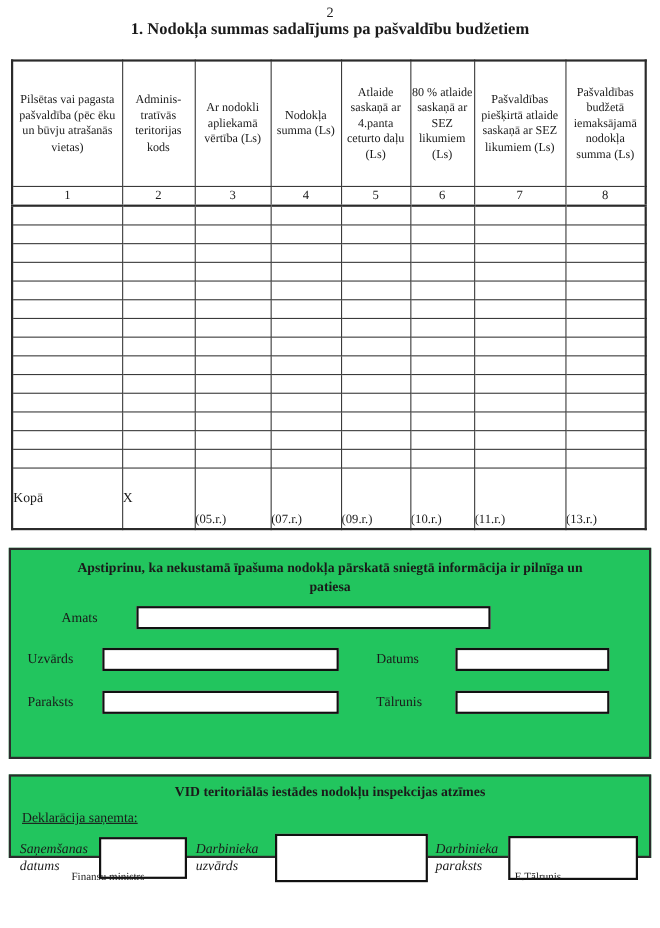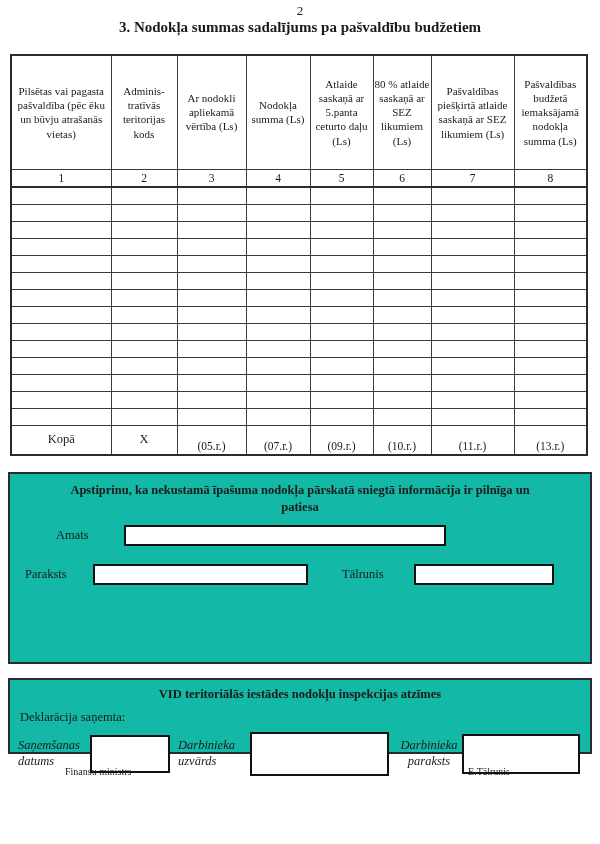--- a/index.html
+++ b/index.html
@@ -22,27 +22,27 @@
   table.dist th, table.dist td { border:1px solid #3a3a3a; overflow:hidden; }
   tr.header-row th {
     height:114px; font-weight:normal; font-size:11px; line-height:1.3;
     text-align:center; vertical-align:middle; padding:2px 1px;
   }
   tr.index-row td {
     height:18px; font-size:11.5px; text-align:center; vertical-align:middle;
     border-bottom:2px solid #2b2b2b;
   }
   tbody.empty-rows td { height:17px; }
-  tr.total-row td { height:30px; font-size:12.5px; text-align:center; }
+  tr.total-row td { height:56px; font-size:12.5px; text-align:left; }
   tr.total-row td.kopa { vertical-align:middle; }
   tr.total-row td.code { vertical-align:bottom; font-size:11.5px; padding-bottom:2px; }
 
   
   .box {
-    width:584px; margin-left:8px; border:2px solid #2b2b2b; background:#14b8a6;
+    width:584px; margin-left:8px; border:2px solid #2b2b2b; background:#22c55e;
   }
   .confirm-box { margin-top:16px; height:192px; }
   .box-title {
     font-weight:bold; font-size:12.5px; text-align:center;
     max-width:470px; margin:8px auto 0 auto; line-height:1.35;
   }
   .subtitle { font-size:12.5px; margin:7px 0 0 15px; }
   .frow { display:flex; align-items:center; margin-left:15px; }
   .row-amats    { margin-top:9px;margin-left:46px;  }
   .row-uzvards  { margin-top:17px; }
@@ -50,64 +50,64 @@
   .flabel { font-size:12.5px; width:68px; flex:0 0 auto; }
   .flabel.right { width:72px; margin-left:34px; }
   .fbox { display:inline-block; height:21px; border:2px solid #111; background:#fff; flex:0 0 auto; }
   .fbox.wide  { width:322px; }
   .fbox.med   { width:215px; }
   .fbox.small { width:140px; }
 
   .vid-box { margin-top:14px; height:76px; }
   .vid-box .box-title { margin-top:6px; }
   .decl {
-    font-size:12.5px; 
+    font-size:12.5px; text-decoration:underline;
     margin:7px 0 0 10px;
   }
   .vrow { display:flex; align-items:center; margin:7px 0 0 8px; }
   .vlabel { font-size:12.5px; line-height:1.25; flex:0 0 auto;font-style:italic; }
   .vlabel.l1 { width:72px; }
   .vlabel.l2 { width:72px; margin-left:8px; }
-  .vlabel.l3 { width:66px; margin-left:7px;text-align:center; }
+  .vlabel.l3 { width:66px; margin-left:7px; }
   .vbox { display:inline-block; border:2px solid #111; background:#fff; flex:0 0 auto; }
   .vbox.b1 { width:80px;  height:38px; }
   .vbox.b2 { width:139px; height:44px; }
   .vbox.b3 { width:118px; height:40px; }
 
   .footer {
     display:flex; justify-content:space-between;
     padding:12px 90px 0 65px; font-size:10px;
   }
 </style>
 </head>
 <body>
 
 <div class="sheet">
 
   <div class="page-number">2</div>
-  <div class="doc-title">3. Nodokļa summas sadalījums pa pašvaldību budžetiem</div>
+  <div class="doc-title">1. Nodokļa summas sadalījums pa pašvaldību budžetiem</div>
 
   <table class="dist">
     <colgroup>
       <col style="width:100px">
         <col style="width:66px">
         <col style="width:69px">
         <col style="width:64px">
       <col style="width:63px">
         <col style="width:58px">
         <col style="width:83px">
         <col style="width:73px">
     </colgroup>
     <thead>
       <tr class="header-row">
         <th>Pilsētas vai pagasta pašvaldība (pēc ēku un būvju atrašanās vietas)</th>
         <th>Adminis-tratīvās teritorijas kods</th>
         <th>Ar nodokli apliekamā vērtība (Ls)</th>
         <th>Nodokļa summa (Ls)</th>
-        <th>Atlaide saskaņā ar 5.panta ceturto daļu (Ls)</th>
+        <th>Atlaide saskaņā ar 4.panta ceturto daļu (Ls)</th>
         <th>80 % atlaide saskaņā ar SEZ likumiem (Ls)</th>
         <th>Pašvaldības piešķirtā atlaide saskaņā ar SEZ likumiem (Ls)</th>
         <th>Pašvaldības budžetā iemaksājamā nodokļa summa (Ls)</th>
       </tr>
       <tr class="index-row">
         <td>1</td>
         <td>2</td>
         <td>3</td>
         <td>4</td>
         <td>5</td>
@@ -273,20 +273,26 @@
   </table>
 
   <section class="box confirm-box">
     <p class="box-title">Apstiprinu, ka nekustamā īpašuma nodokļa pārskatā sniegtā informācija ir pilnīga un patiesa</p>
 
     <div class="frow row-amats">
       <span class="flabel">Amats</span>
       <span class="fbox wide"></span>
     </div>
 
+    <div class="frow row-uzvards">
+      <span class="flabel">Uzvārds</span>
+      <span class="fbox med"></span>
+      <span class="flabel right">Datums</span>
+      <span class="fbox small"></span>
+    </div>
 
     <div class="frow row-paraksts">
       <span class="flabel">Paraksts</span>
       <span class="fbox med"></span>
       <span class="flabel right">Tālrunis</span>
       <span class="fbox small"></span>
     </div>
   </section>
 
   <section class="box vid-box">

